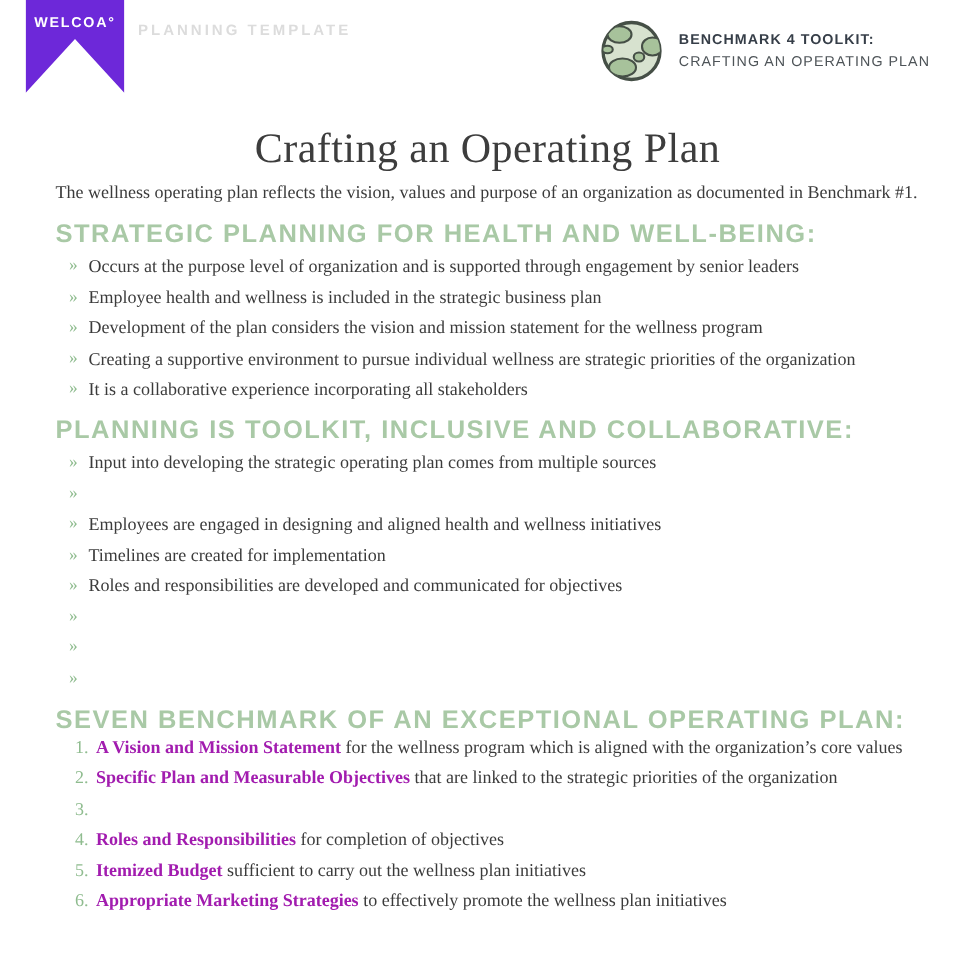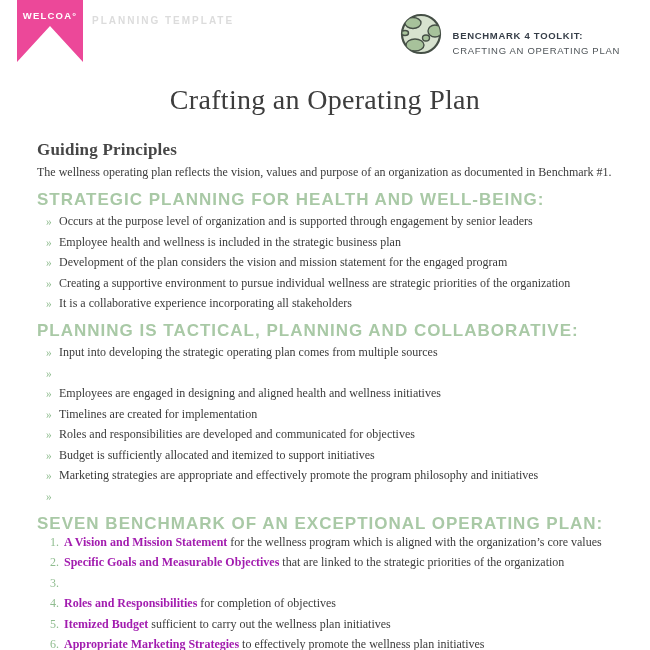--- a/index.html
+++ b/index.html
@@ -10,38 +10,38 @@
     font-family: "Liberation Serif", serif;
     color: #3b3b3b;
     position: relative;
   }
 
   
   .header { position: relative; height: 62px; }
   .banner {
     position: absolute; left: 17px; top: 0;
     width: 66px; height: 62px;
-    background: #ec4899;
+    background: #6d28d9;
     clip-path: polygon(0 0, 100% 0, 100% 100%, 50% 42%, 0 100%);
   }
   .banner .logo {
     display: block; text-align: center; margin-top: 10px;
     color: #ffffff;
     font-family: "Liberation Sans", sans-serif;
     font-size: 9.5px; font-weight: bold; letter-spacing: 1.2px;
   }
   .template-label {
     position: absolute; left: 92px; top: 15px;
     font-family: Liberation Sans, sans-serif;
     font-size: 10px; font-weight: bold; letter-spacing: 2px;
     color: #dcdcdc;
   }
   .toolkit {
     position: absolute; right: 30px; top: 12px;
-    display: flex; align-items: flex-end; gap: 10px;
+    display: flex; align-items: center; gap: 10px;
   }
   .toolkit-title {
     font-family: "Liberation Sans", sans-serif;
     font-size: 9.5px; font-weight: bold; letter-spacing: 0.7px;
     color: #363e48;
   }
   .toolkit-sub {
     font-family: "Liberation Sans", sans-serif;
     font-size: 9.5px; letter-spacing: 0.7px;
     color: #4e5458; margin-top: 4px;
@@ -111,48 +111,47 @@
     <div>
       <div class="toolkit-title">BENCHMARK 4 TOOLKIT:</div>
       <div class="toolkit-sub">CRAFTING AN OPERATING PLAN</div>
     </div>
   </div>
 </div>
 
 <h1 class="doc-title">Crafting an Operating Plan</h1>
 
 <div class="content">
-  <h2 class="guiding">Guiding Principles</h2>
   <p class="intro">The wellness operating plan reflects the vision, values and purpose of an organization as documented in Benchmark #1.</p>
 
   <h3 class="sec">STRATEGIC PLANNING FOR HEALTH AND WELL-BEING:</h3>
   <ul class="bullets">
       <li>
         <span class="mk">»</span>
         <span class="btxt">Occurs at the purpose level of organization and is supported through engagement by senior leaders</span>
       </li>
       <li>
         <span class="mk">»</span>
         <span class="btxt">Employee health and wellness is included in the strategic business plan</span>
       </li>
       <li>
         <span class="mk">»</span>
-        <span class="btxt">Development of the plan considers the vision and mission statement for the engaged program</span>
+        <span class="btxt">Development of the plan considers the vision and mission statement for the wellness program</span>
       </li>
       <li>
         <span class="mk">»</span>
         <span class="btxt">Creating a supportive environment to pursue individual wellness are strategic priorities of the organization</span>
       </li>
       <li>
         <span class="mk">»</span>
         <span class="btxt">It is a collaborative experience incorporating all stakeholders</span>
       </li>
     </ul>
 
-  <h3 class="sec">PLANNING IS TACTICAL, PLANNING AND COLLABORATIVE:</h3>
+  <h3 class="sec">PLANNING IS TOOLKIT, INCLUSIVE AND COLLABORATIVE:</h3>
   <ul class="bullets">
       <li>
         <span class="mk">»</span>
         <span class="btxt">Input into developing the strategic operating plan comes from multiple sources</span>
       </li>
       <li>
         <span class="mk">»</span>
       </li>
       <li>
         <span class="mk">»</span>
@@ -161,40 +160,38 @@
       <li>
         <span class="mk">»</span>
         <span class="btxt">Timelines are created for implementation</span>
       </li>
       <li>
         <span class="mk">»</span>
         <span class="btxt">Roles and responsibilities are developed and communicated for objectives</span>
       </li>
       <li>
         <span class="mk">»</span>
-        <span class="btxt">Budget is sufficiently allocated and itemized to support initiatives</span>
-      </li>
-      <li>
-        <span class="mk">»</span>
-        <span class="btxt">Marketing strategies are appropriate and effectively promote the program philosophy and initiatives</span>
+      </li>
+      <li>
+        <span class="mk">»</span>
       </li>
       <li>
         <span class="mk">»</span>
       </li>
     </ul>
 
   <h3 class="sec">SEVEN BENCHMARK OF AN EXCEPTIONAL OPERATING PLAN:</h3>
   <ol class="components">
       <li>
         <span class="num">1.</span>
         <span class="itxt"><strong>A Vision and Mission Statement</strong><span> for the wellness program which is aligned with the organization’s core values</span></span>
       </li>
       <li>
         <span class="num">2.</span>
-        <span class="itxt"><strong>Specific Goals and Measurable Objectives</strong><span> that are linked to the strategic priorities of the organization</span></span>
+        <span class="itxt"><strong>Specific Plan and Measurable Objectives</strong><span> that are linked to the strategic priorities of the organization</span></span>
       </li>
       <li>
         <span class="num">3.</span>
       </li>
       <li>
         <span class="num">4.</span>
         <span class="itxt"><strong>Roles and Responsibilities</strong><span> for completion of objectives</span></span>
       </li>
       <li>
         <span class="num">5.</span>

